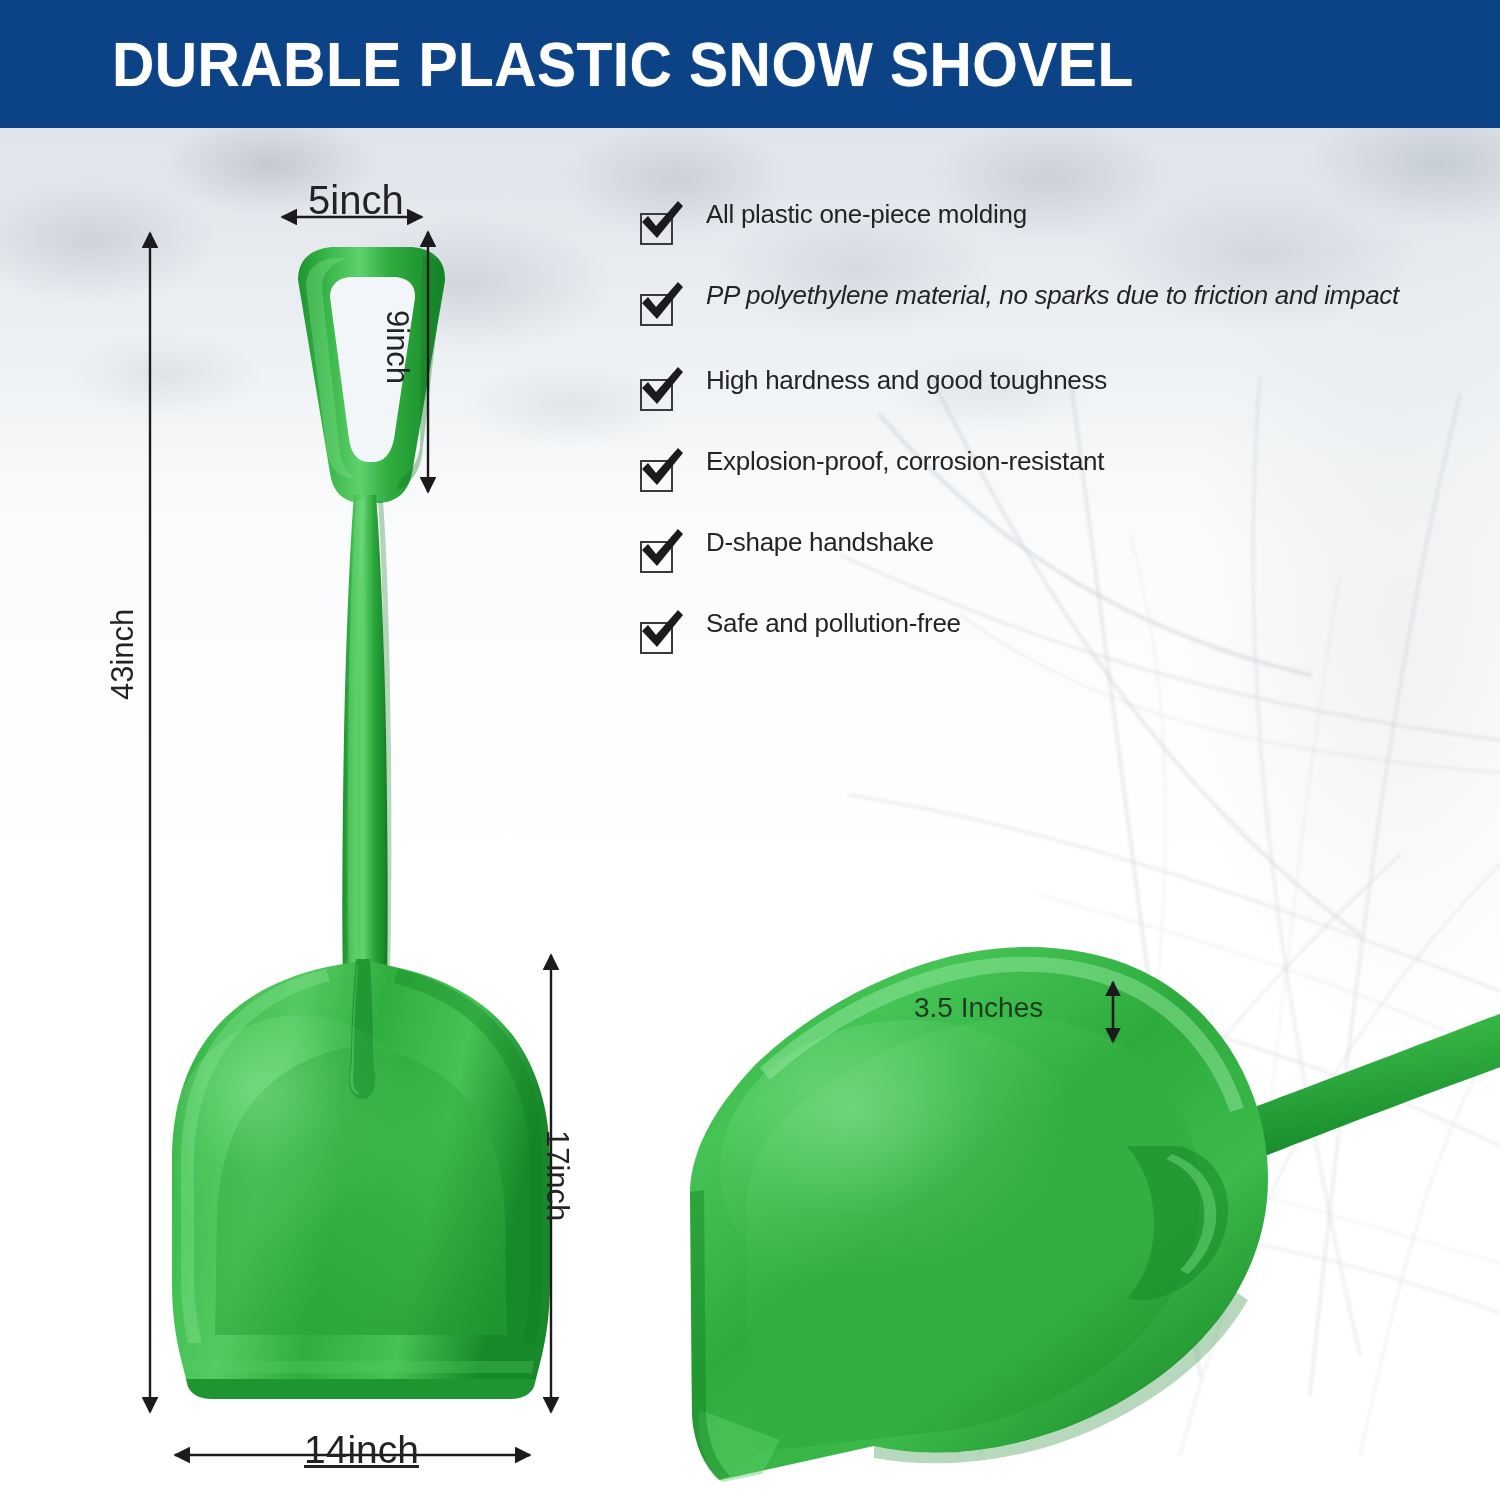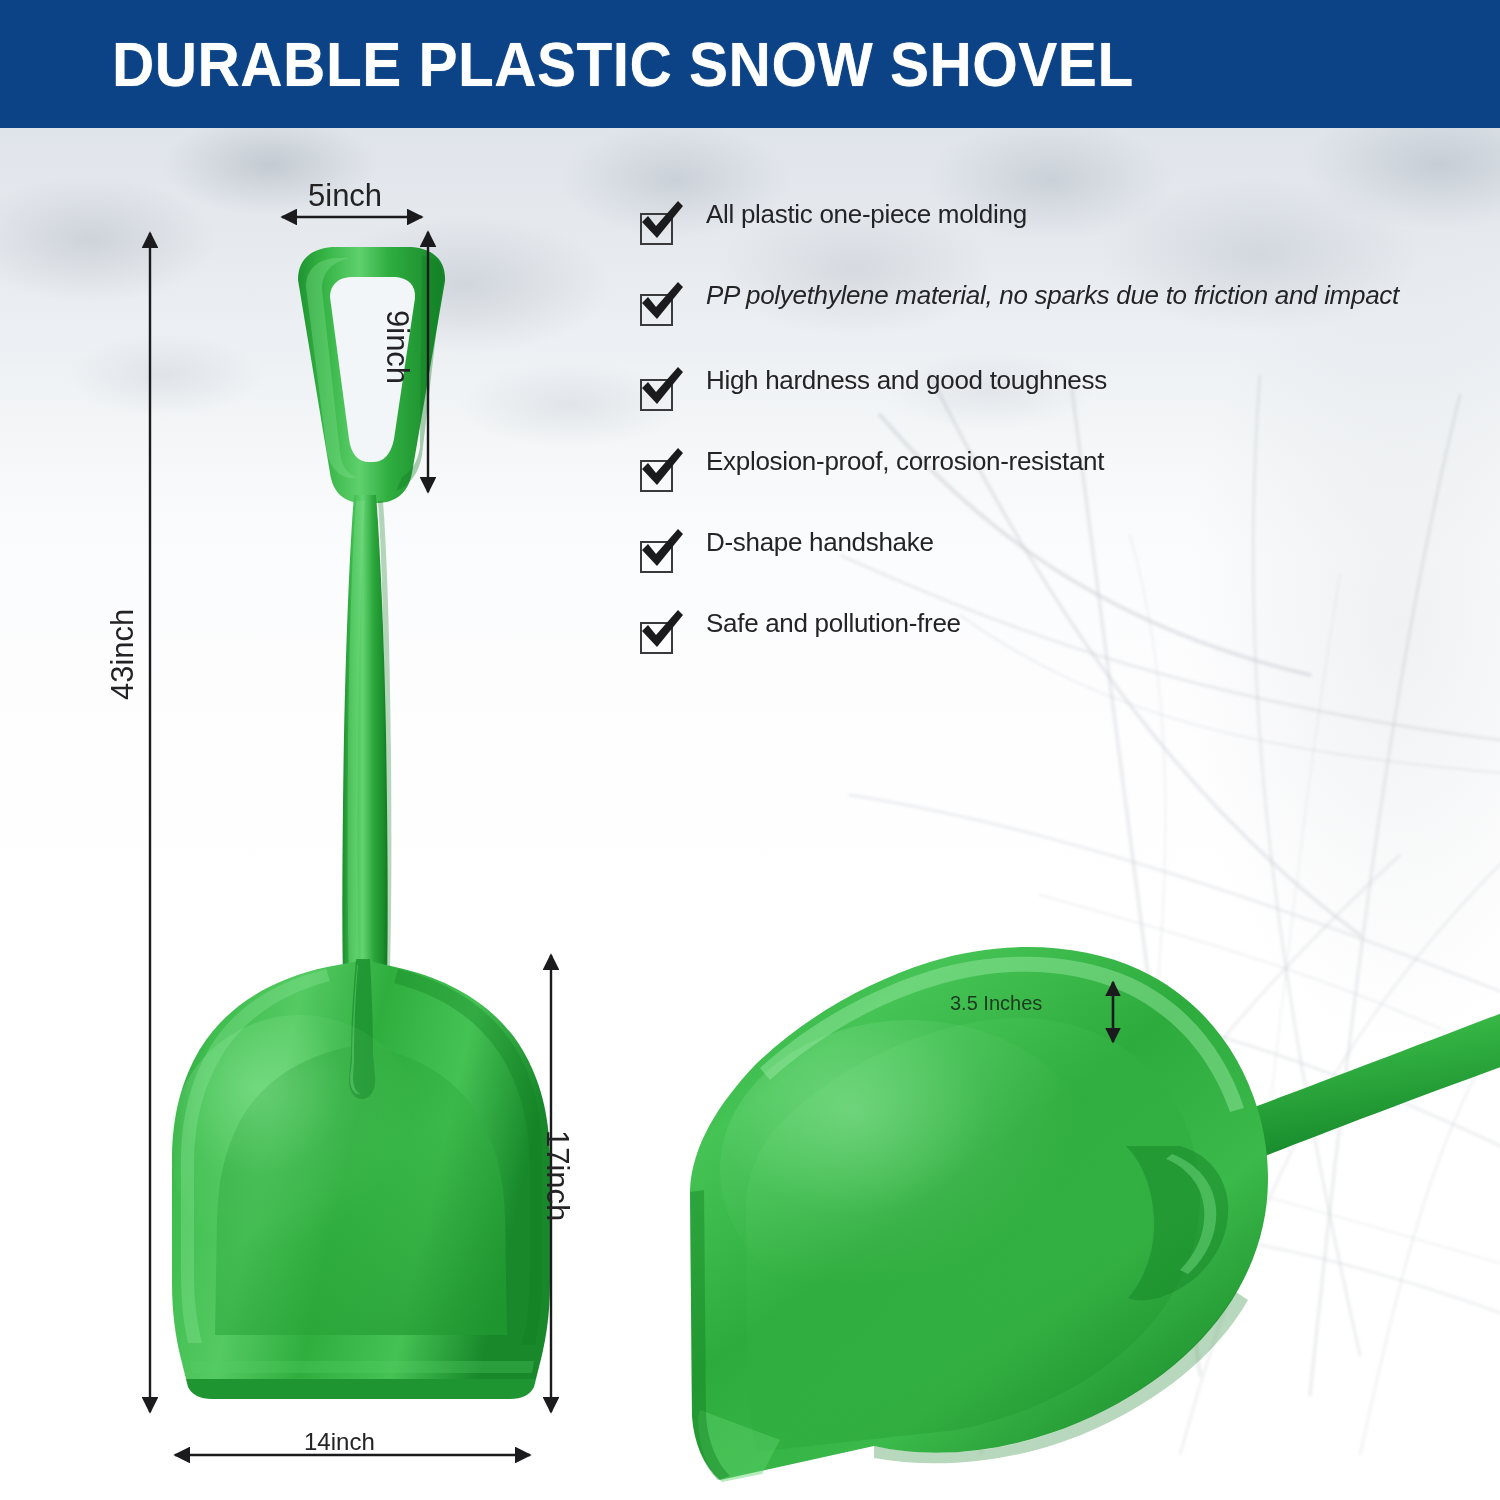--- a/index.html
+++ b/index.html
@@ -138,26 +138,26 @@
   #shovel-right svg { width:100%; height:100%; display:block; overflow:visible; }
 
   
   .dim-label {
     position:absolute;
     font-family:"Liberation Sans", sans-serif;
     color:#232325;
     white-space:nowrap;
     z-index:35;
   }
-  #lbl-5inch  { left:308px; top:178px;  font-size:31px; }
+  #lbl-5inch  { left:308px; top:178px;  font-size:40px; }
   #lbl-9inch  { left:415px; top:310px;  font-size:31px; transform:rotate(90deg); transform-origin:left top; }
   #lbl-43inch { left:105px; top:700px;  font-size:31px; transform:rotate(-90deg); transform-origin:left top; }
-  #lbl-14inch { left:304px; top:1428px; font-size:24px; }
+  #lbl-14inch { left:304px; top:1428px; font-size:39px;text-decoration:underline; }
   #lbl-17inch { left:575px; top:1130px; font-size:31px; transform:rotate(90deg); transform-origin:left top; }
-  #lbl-35inches { left:950px; top:992px; font-size:20px; color:#1d3b1f; }
+  #lbl-35inches { left:914px; top:992px; font-size:28px; color:#1d3b1f; }
 
   #dims { position:absolute; inset:0; z-index:34; pointer-events:none; }
   #dims svg { width:1500px; height:1500px; display:block; }
 </style>
 </head>
 <body>
 
 <div id="canvas">
 
   <div id="bg"></div>

